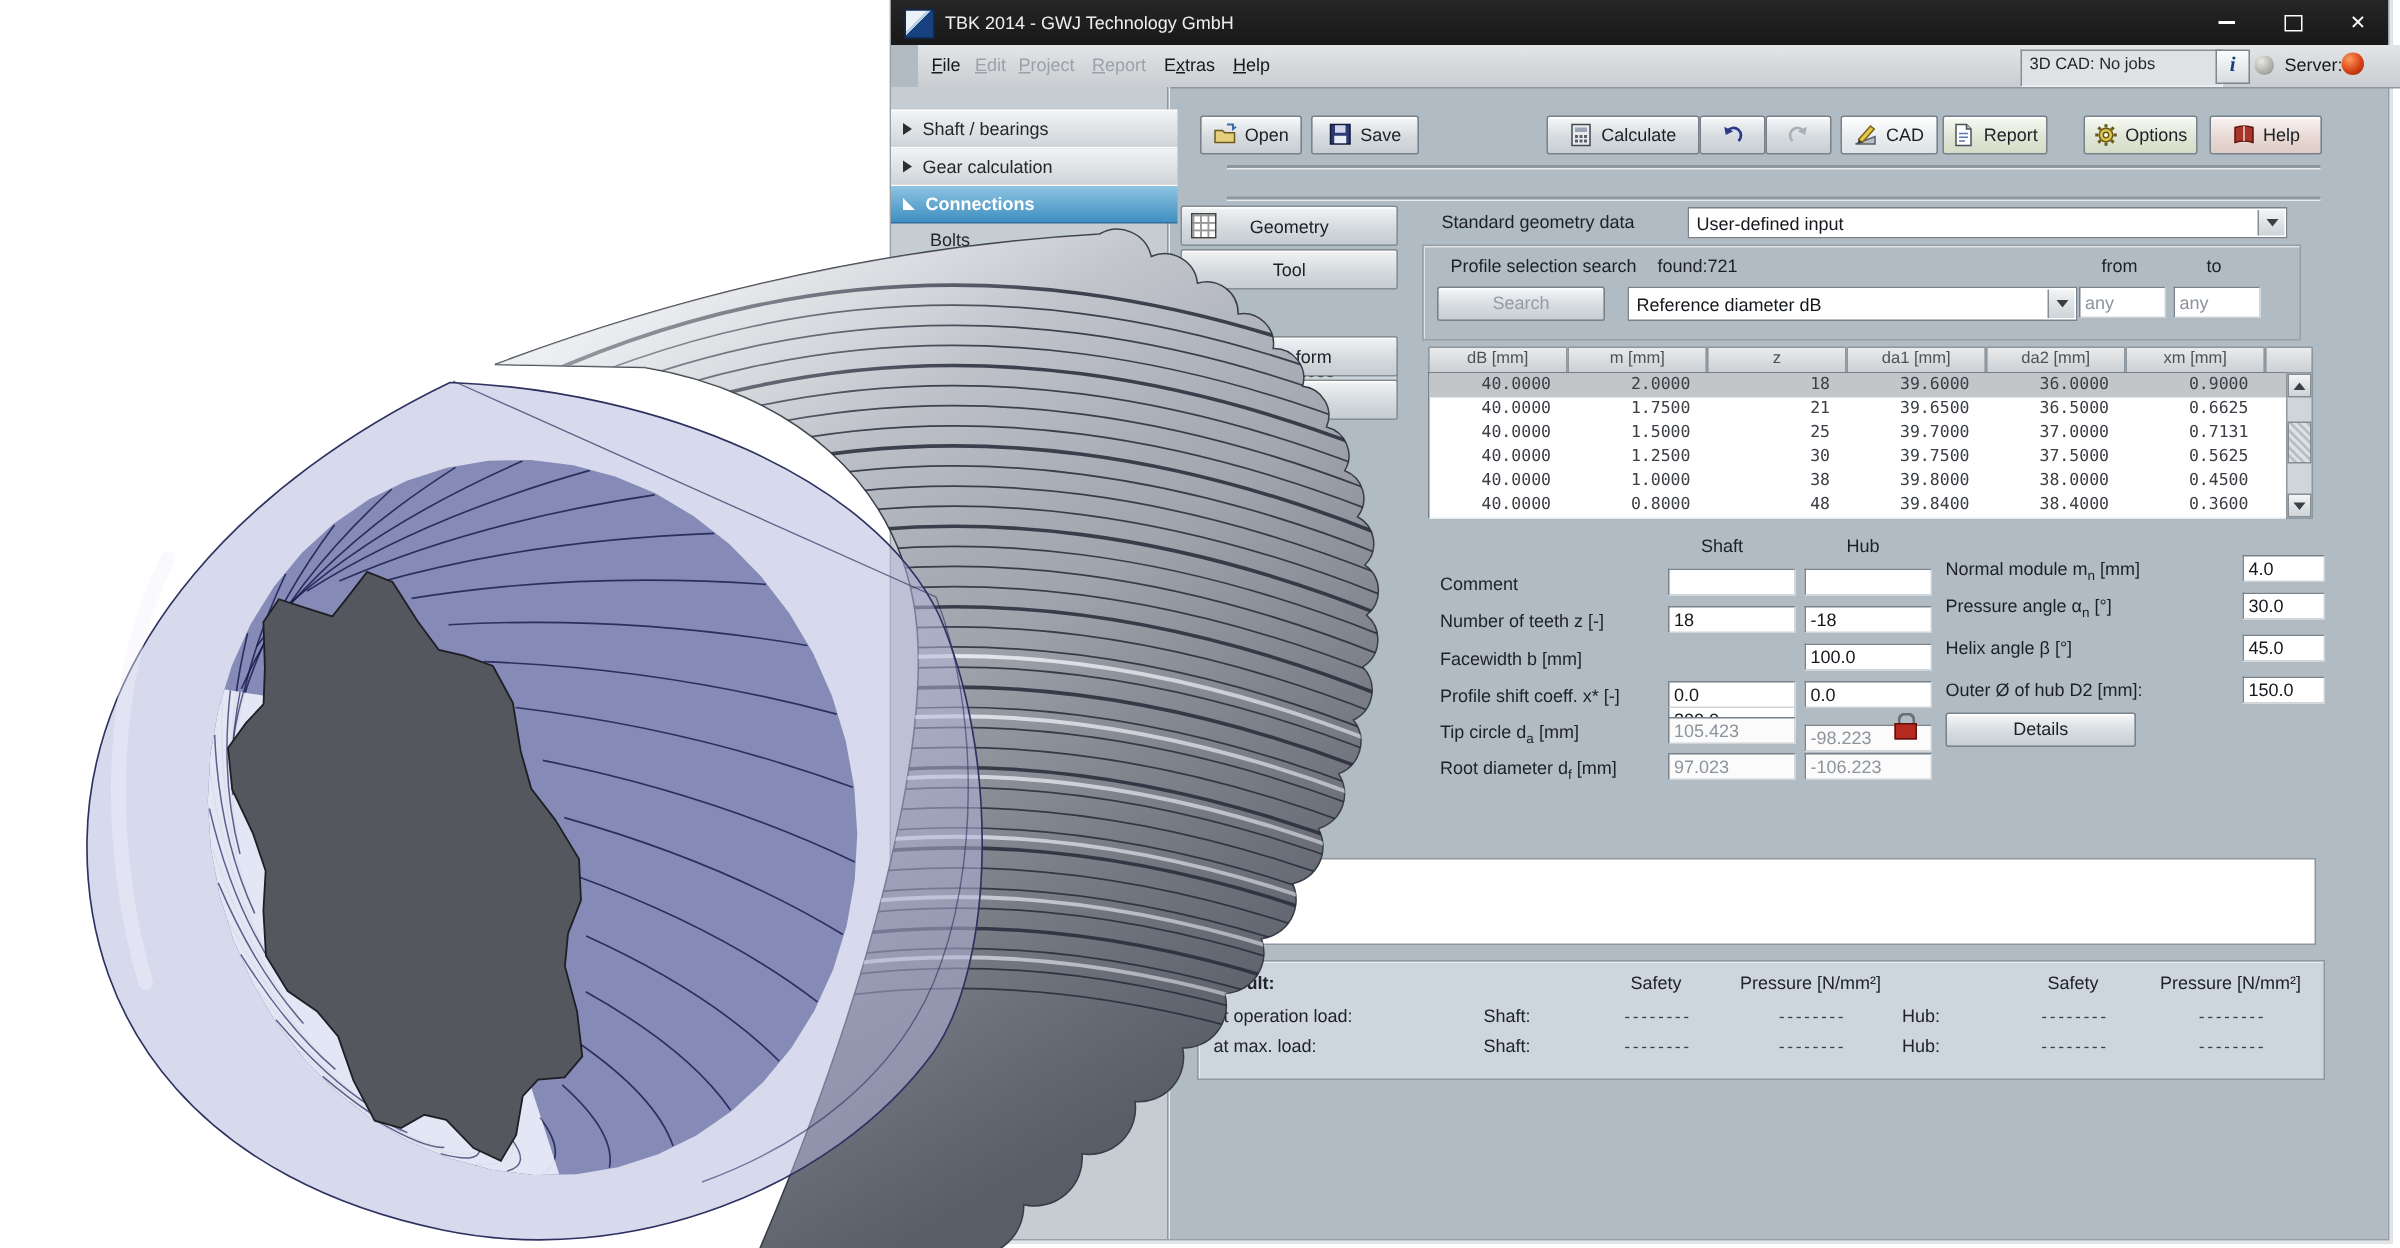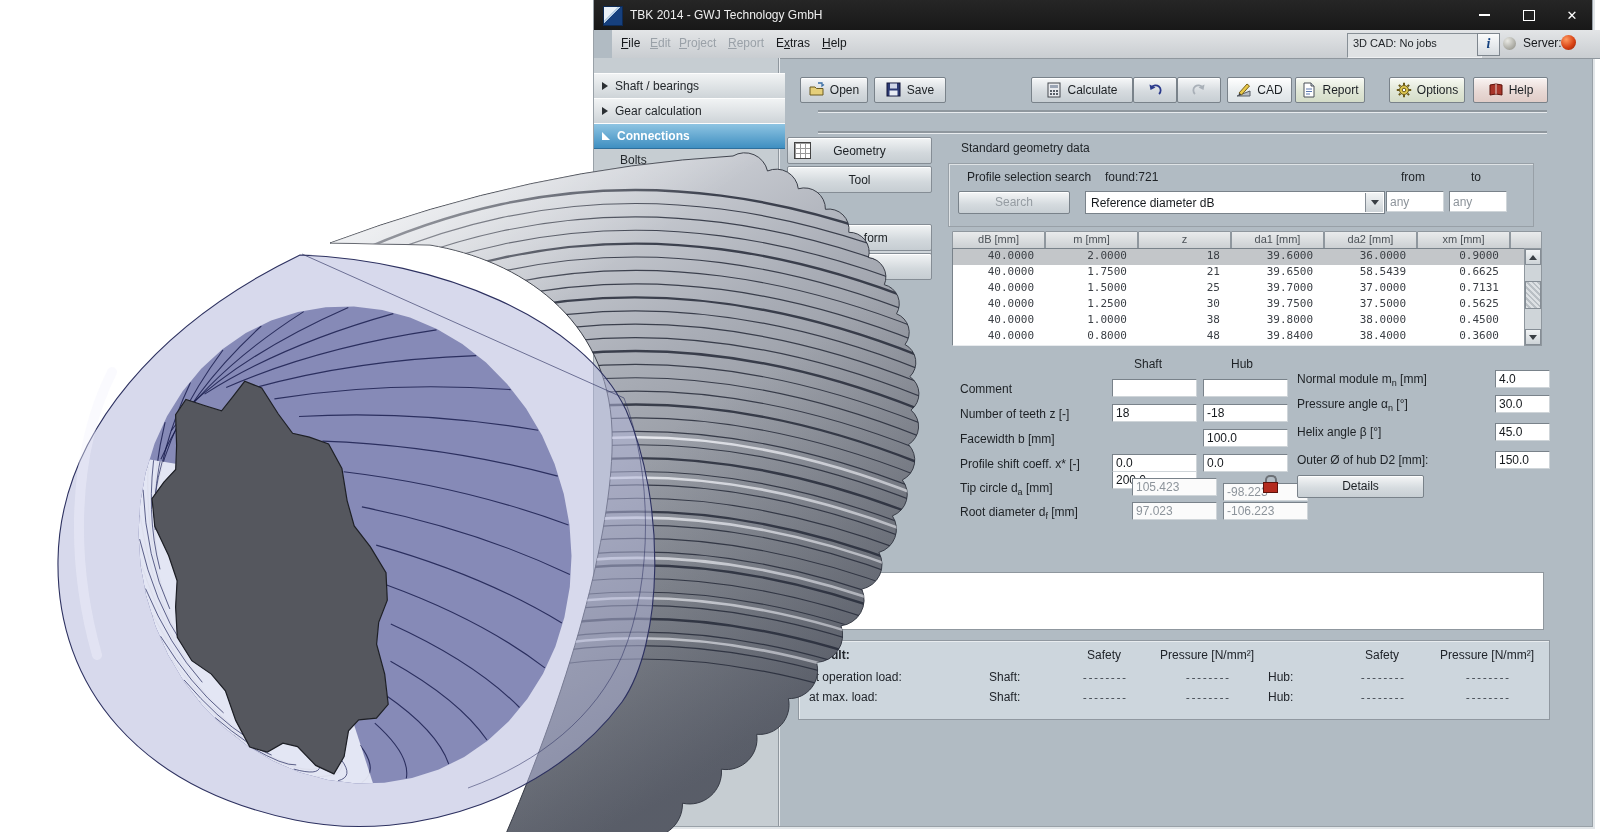--- a/index.html
+++ b/index.html
@@ -47,21 +47,21 @@
 
   
   .tabbtn{position:absolute;left:194px;width:143px;height:25px;background:linear-gradient(#f2f4f5,#d2d8dc 60%,#c6cdd2);border:1px solid #858d95;border-radius:2px;display:flex;align-items:center;justify-content:center;font-size:12px;color:#1c2024;box-shadow:inset 0 1px 0 #fff;}
   .gridicon{position:absolute;left:6px;top:4px;width:15px;height:15px;background:
       linear-gradient(#fff,#fff) ,#fff;border:1px solid #444;
       background-image:linear-gradient(#999 1px,transparent 1px),linear-gradient(90deg,#999 1px,transparent 1px);
       background-size:5px 5px;}
 
   
   .field{position:absolute;background:#fff;border:1px solid #79828a;border-bottom-color:#cfd5d9;border-right-color:#cfd5d9;font-size:12px;padding:0 0 0 3px;color:#14181c;font-family:"Liberation Sans",sans-serif;}
-  .field:disabled,.field.ro{color:#8d949b;background:#fbfbfb;margin-left:20px;}
+  .field:disabled,.field.ro{color:#8d949b;background:#fbfbfb;}
   .dd{position:absolute;background:#fff;border:1px solid #79828a;display:flex;align-items:center;padding-left:5px;font-size:12px;color:#14181c;}
   .dd-btn{position:absolute;right:1px;top:1px;bottom:1px;width:17px;background:linear-gradient(#f2f4f5,#cdd3d7);border-left:1px solid #858d95;display:flex;align-items:center;justify-content:center;}
   .tri-down{width:0;height:0;border-top:5px solid #3a3f44;border-left:4px solid transparent;border-right:4px solid transparent;}
   .groupbox{position:absolute;border:1px solid #98a0a7;box-shadow:inset 1px 1px 0 #dfe3e6;}
   .smalllabel{position:absolute;font-size:12px;color:#1d2125;white-space:nowrap;}
   .btn{position:absolute;background:linear-gradient(#f5f6f7,#d4dade 60%,#c8cfd4);border:1px solid #79828a;border-radius:2px;text-align:center;font-size:12px;color:#1c2024;box-shadow:inset 0 1px 0 #fff;}
   .btn.disabledtxt{color:#959ca2;}
 
   
   .thead-cell{position:absolute;top:231px;height:16px;background:linear-gradient(#e9ebec,#caced1);border:1px solid #8f979e;border-radius:1px;text-align:center;font-size:11px;color:#4b5157;padding-top:1px;}
@@ -408,20 +408,26 @@
       <span>Allowances</span>
     </div>
   <div class="tabbtn" style="top:224px;">
       <span>Tooth form</span>
     </div>
   <div class="tabbtn" style="top:253px;">
       <span>Strength</span>
     </div>
 
   <div class="smalllabel" style="left:368px;top:141px;">Standard geometry data</div>
+  <div class="dd" style="left:532px;top:138px;width:393px;height:19px;">
+    <span>User-defined input</span>
+    <span class="dd-btn">
+        <span class="tri-down"></span>
+      </span>
+  </div>
 
   <div class="groupbox" style="left:355px;top:163px;width:584px;height:62px;"></div>
   <div class="smalllabel" style="left:374px;top:170px;">Profile selection search</div>
   <div class="smalllabel" style="left:512px;top:170px;">found:721</div>
   <div class="smalllabel" style="left:808px;top:170px;">from</div>
   <div class="smalllabel" style="left:878px;top:170px;">to</div>
   <div class="btn disabledtxt" style="left:365px;top:191px;width:110px;height:21px;line-height:20px;">Search</div>
   <div class="dd" style="left:492px;top:191px;width:293px;height:21px;">
     <span>Reference diameter dB</span>
     <span class="dd-btn">
@@ -446,21 +452,21 @@
           <div class="tcell">18</div>
           <div class="tcell">39.6000</div>
           <div class="tcell">36.0000</div>
           <div class="tcell">0.9000</div>
         </div>
         <div class="trow">
           <div class="tcell">40.0000</div>
           <div class="tcell">1.7500</div>
           <div class="tcell">21</div>
           <div class="tcell">39.6500</div>
-          <div class="tcell">58.5439</div>
+          <div class="tcell">36.5000</div>
           <div class="tcell">0.6625</div>
         </div>
         <div class="trow">
           <div class="tcell">40.0000</div>
           <div class="tcell">1.5000</div>
           <div class="tcell">25</div>
           <div class="tcell">39.7000</div>
           <div class="tcell">37.0000</div>
           <div class="tcell">0.7131</div>
         </div>

